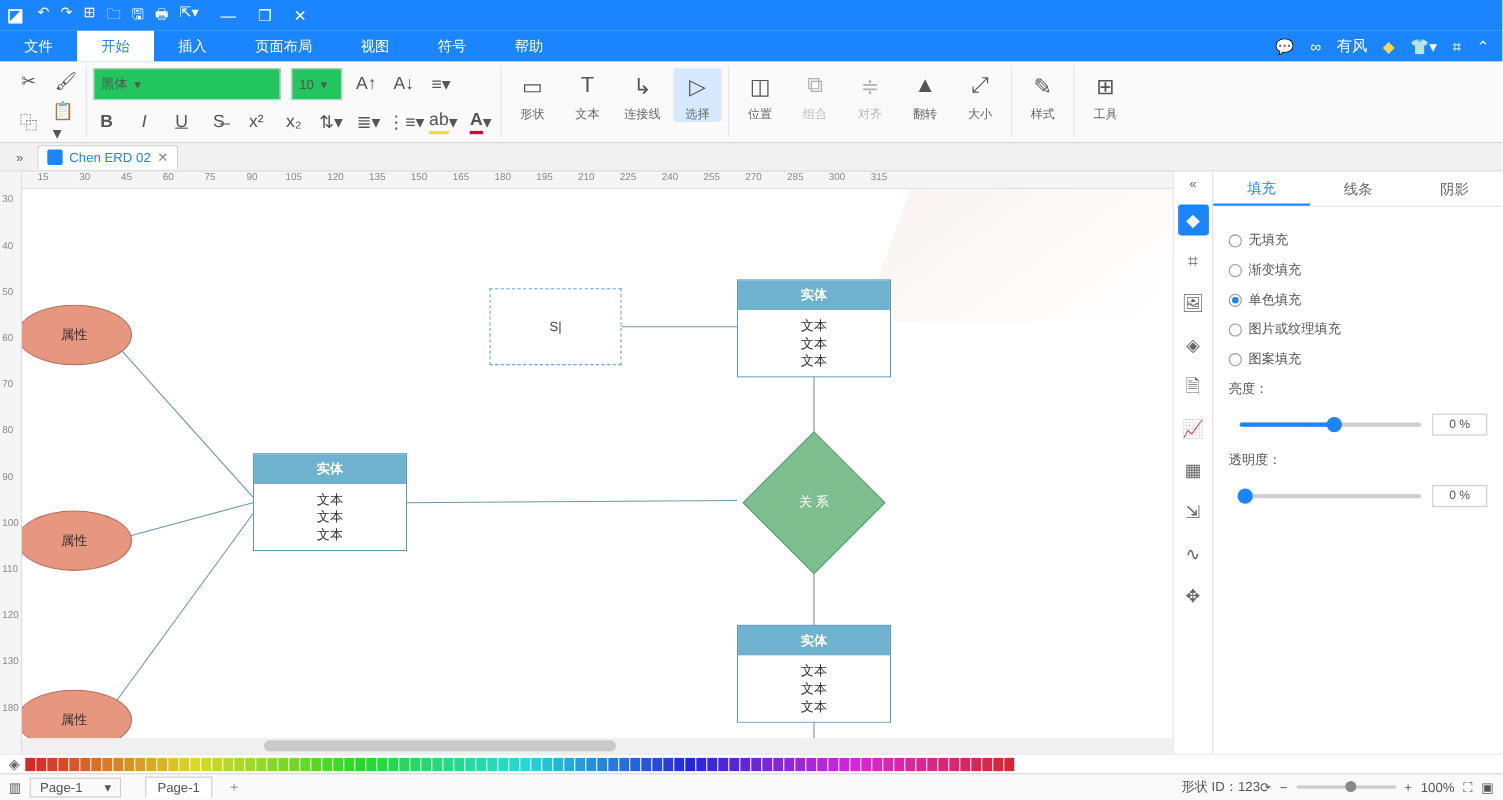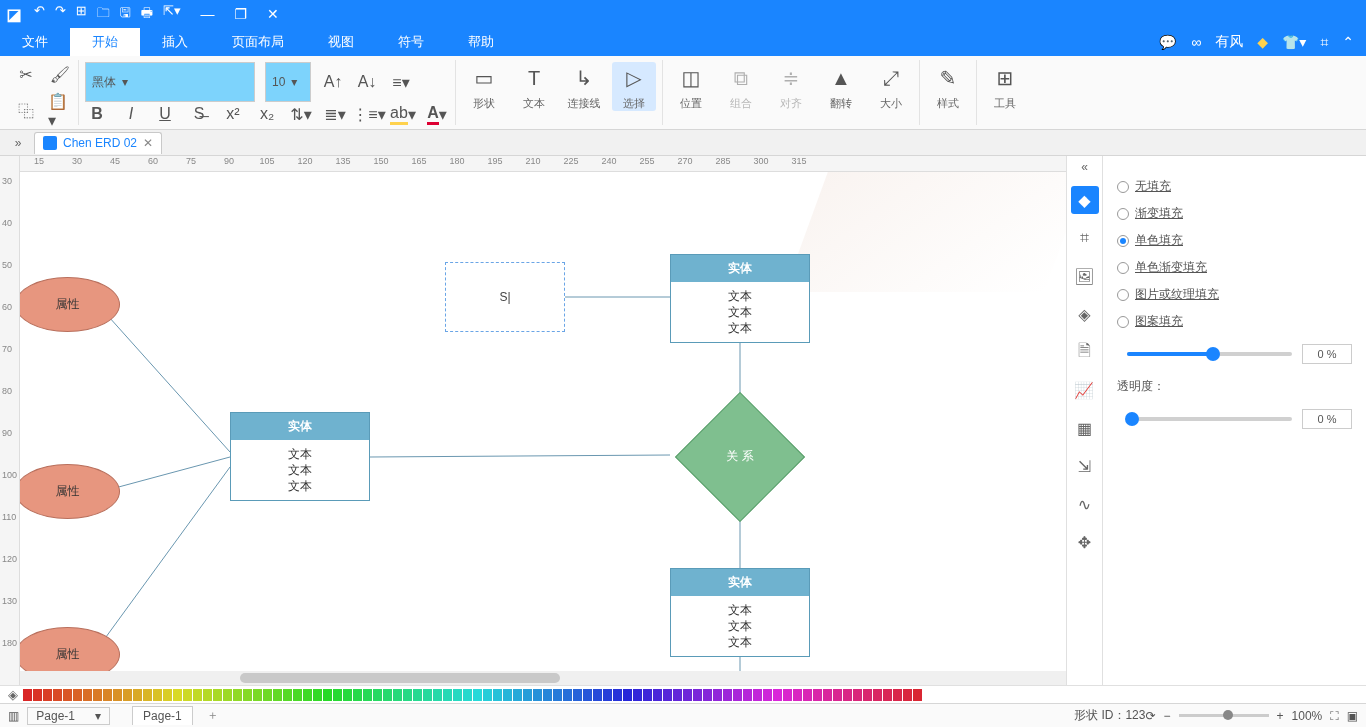--- a/index.html
+++ b/index.html
@@ -25,21 +25,21 @@
 
 .ribbon { height: 74px; background: #fafafa; border-bottom: 1px solid #d6d6d6; display: flex; padding: 4px 8px; }
 .rgroup { display: flex; flex-direction: column; justify-content: space-between; padding: 2px 6px; border-right: 1px solid #e3e3e3; }
 .rgroup.big { flex-direction: row; align-items: flex-start; gap: 6px; }
 .rgroup .row { display: flex; gap: 10px; align-items: center; }
 .ricon { width: 24px; height: 24px; display: inline-flex; align-items: center; justify-content: center; color: #555; cursor: pointer; font-size: 16px; }
 .rbig { display: flex; flex-direction: column; align-items: center; gap: 2px; width: 44px; cursor: pointer; color: #555; }
 .rbig .ico { font-size: 20px; height: 32px; display:flex;align-items:center;}
 .rbig .lbl { font-size: 11px; color:#666;}
 .rbig.sel { background:#d6e9ff; border-radius:3px;}
-.fontsel { height: 40px; border:1px solid #ccc; background:#7dd3fc; padding:0 6px; display:flex; align-items:center; gap:6px; font-size:12px; color:#555;}
+.fontsel { height: 29px; border:1px solid #ccc; background:#22c55e; padding:0 6px; display:flex; align-items:center; gap:6px; font-size:12px; color:#555;}
 .fontsel.name{width:170px;}
 .fontsel.size{width:46px;}
 
 
 .doctabs { height: 26px; background: #f1f1f1; border-bottom: 1px solid #d6d6d6; display:flex; align-items:center; padding-left:4px; gap:2px;}
 .doctabs .expand{width:28px;text-align:center;color:#666;cursor:pointer;}
 .doctab { height:22px; background:#fff; border:1px solid #c9c9c9; border-bottom:none; display:flex; align-items:center; padding:0 8px; gap:6px; font-size:12px; color:#1a85ff; border-radius:3px 3px 0 0;}
 .doctab .ico{width:14px;height:14px;background:#1a85ff;border-radius:2px;display:inline-block;}
 .doctab .close{color:#888;cursor:pointer;}
 
@@ -72,21 +72,21 @@
 .sidebar-icons .expand{color:#666;cursor:pointer;margin-bottom:2px;}
 .sidebar-icons .sic{width:28px;height:28px;display:flex;align-items:center;justify-content:center;color:#666;cursor:pointer;border-radius:3px;font-size:16px;}
 .sidebar-icons .sic.active{background:#1a85ff;color:#fff;}
 
 
 .panel { width:264px; background:#fff; border-left:1px solid #e0e0e0; display:flex; flex-direction:column;}
 .ptabs{height:32px;display:flex;border-bottom:1px solid #e6e6e6;}
 .ptab{flex:1;display:flex;align-items:center;justify-content:center;font-size:13px;color:#666;cursor:pointer;}
 .ptab.active{color:#1a85ff;border-bottom:2px solid #1a85ff;font-weight:500;}
 .pbody{padding:12px 14px;font-size:12px;color:#555;}
-.radio-row{display:flex;align-items:center;gap:6px;margin:10px 0;cursor:pointer;text-decoration:underline;}
+.radio-row{display:flex;align-items:center;gap:6px;margin:10px 0;cursor:pointer;}
 .radio{width:12px;height:12px;border:1px solid #999;border-radius:50%;display:inline-flex;align-items:center;justify-content:center;}
 .radio.on::after{content:"";width:6px;height:6px;background:#1a85ff;border-radius:50%;}
 .prow{display:flex;align-items:center;justify-content:space-between;margin:14px 0;}
 .swatch{width:52px;height:18px;background:#e6b3e0;border:1px solid #ccc;}
 .slider{flex:1;margin:0 10px;height:4px;background:#d0d0d0;border-radius:2px;position:relative;}
 .slider .fill{position:absolute;left:0;top:0;bottom:0;background:#1a85ff;border-radius:2px;}
 .slider .knob{position:absolute;top:-5px;width:14px;height:14px;background:#1a85ff;border-radius:50%;}
 .valbox{width:50px;height:20px;border:1px solid #ccc;display:flex;align-items:center;justify-content:center;font-size:11px;}
 
 
@@ -364,46 +364,48 @@
     <div class="sic">◈</div>
     <div class="sic">🗎</div>
     <div class="sic">📈</div>
     <div class="sic">▦</div>
     <div class="sic">⇲</div>
     <div class="sic">∿</div>
     <div class="sic">✥</div>
   </div>
 
   <div class="panel">
+    <div class="ptabs">
+      <div class="ptab active">填充</div>
+      <div class="ptab">线条</div>
+      <div class="ptab">阴影</div>
+    </div>
     <div class="pbody">
       <div class="radio-row">
           <span class="radio"></span>
           <span>无填充</span>
         </div>
       <div class="radio-row">
           <span class="radio"></span>
           <span>渐变填充</span>
         </div>
       <div class="radio-row">
           <span class="radio on"></span>
           <span>单色填充</span>
         </div>
       <div class="radio-row">
           <span class="radio"></span>
-          <span>单色渐变填充</span>
-        </div>
-      <div class="radio-row">
-          <span class="radio"></span>
           <span>图片或纹理填充</span>
         </div>
       <div class="radio-row">
           <span class="radio"></span>
           <span>图案填充</span>
         </div>
 
+      <div>亮度：</div>
       <div class="prow">
         <div class="slider">
             <div class="fill" style="width:50%"></div>
             <div class="knob" style="left:48%"></div>
           </div>
         <div class="valbox">0 %</div>
       </div>
       <div>透明度：</div>
       <div class="prow">
         <div class="slider">

